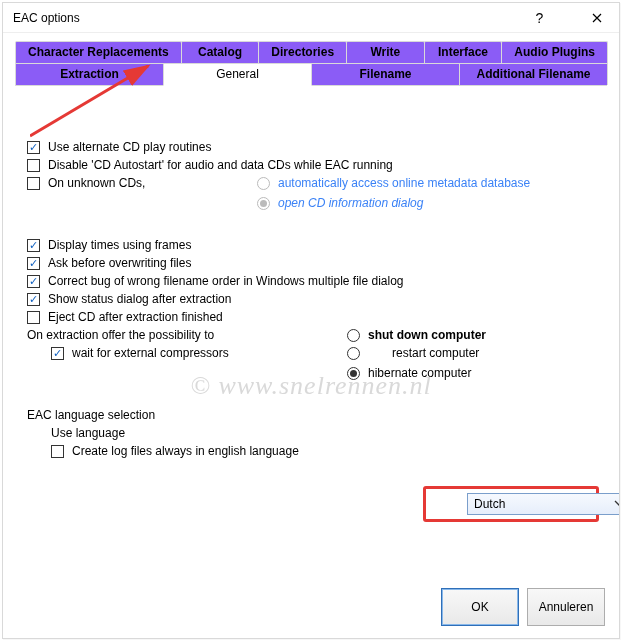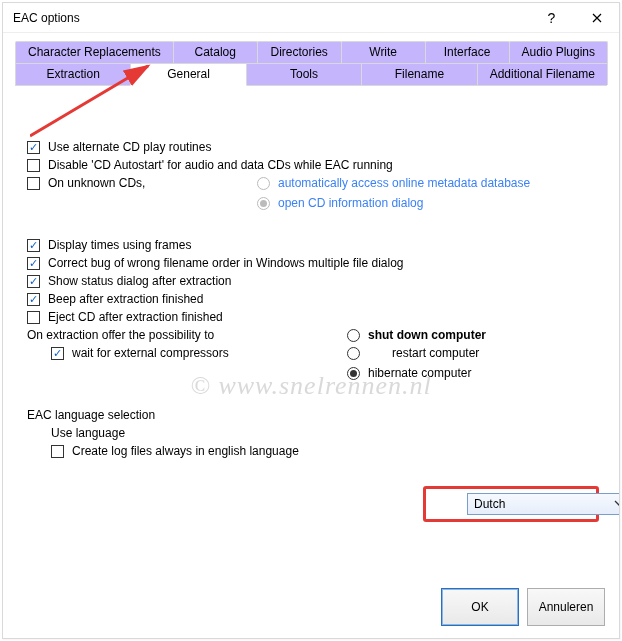--- a/index.html
+++ b/index.html
@@ -23,20 +23,21 @@
     display: flex;
     flex-direction: column;
     box-shadow: 1px 1px 0 rgba(0,0,0,.03);
   }
   .titlebar {
     height: 30px;
     display: flex;
     align-items: center;
     padding: 0 0 0 10px;
     border-bottom: 1px solid #eee;
+    gap: 12px;
   }
   .titlebar .title { flex: 1; font-size: 12px; }
   .titlebar .tbtn {
     width: 45px; height: 30px;
     display:flex; align-items:center; justify-content:center;
     color:#000;
   }
   .titlebar .tbtn.close svg { width:10px; height:10px; }
   .titlebar .tbtn.help { font-size:14px; }
 
@@ -46,27 +47,28 @@
     position: relative;
   }
   .tabs .row {
     display: flex;
     flex-wrap: nowrap;
   }
   .tabs .tab {
     padding: 3px 12px 4px 12px;
     border: 1px solid #d9d9d9;
     border-bottom: none;
-    background: #c4b5fd;
+    background: #8b5cf6;
     font-size: 12px;
     margin-right: -1px;
     white-space: nowrap;
     flex: 1;
     text-align: center;
     cursor: pointer;
+    font-weight: bold;
   }
   .tabs .row.top .tab { border-top-left-radius:2px; border-top-right-radius:2px; }
   .tabs .tab.active {
     background: #fff;
     position: relative;
     z-index: 2;
     border-bottom: 1px solid #fff;
     margin-bottom: -1px;
     font-weight: normal;
   }
@@ -198,21 +200,20 @@
       <div class="tab">Character Replacements</div>
       <div class="tab">Catalog</div>
       <div class="tab">Directories</div>
       <div class="tab">Write</div>
       <div class="tab">Interface</div>
       <div class="tab">Audio Plugins</div>
     </div>
     <div class="row">
       <div class="tab">Extraction</div>
       <div class="tab active">General</div>
-      <div class="tab">Tools</div>
       <div class="tab">Filename</div>
       <div class="tab">Additional Filename</div>
     </div>
   </div>
 
   <div class="panel">
 
     <div class="watermark">© www.snelrennen.nl</div>
 
     <div style="height:34px"></div>
@@ -227,43 +228,43 @@
     </div>
     <div class="row-ck" style="position:relative">
       <span class="cb"></span>
       <span>On unknown CDs,</span>
       <span class="radio-col disabled" style="left:230px;">
         <span class="radio"></span>
         <span>automatically access online metadata database</span>
       </span>
     </div>
     <div class="row-ck disabled" style="position:relative; height:18px;">
-      <span class="radio-col disabled" style="left:230px;">
+      <span class="radio-col disabled" style="left:230px;font-style:italic;">
         <span class="radio checked"></span>
         <span>open CD information dialog</span>
       </span>
     </div>
 
     <div class="grp-gap"></div>
 
     <div class="row-ck">
       <span class="cb checked"></span>
       <span>Display times using frames</span>
     </div>
     <div class="row-ck">
       <span class="cb checked"></span>
+      <span>Ask before overwriting files</span>
+    </div>
+    <div class="row-ck">
+      <span class="cb checked"></span>
       <span>Correct bug of wrong filename order in Windows multiple file dialog</span>
     </div>
     <div class="row-ck">
       <span class="cb checked"></span>
       <span>Show status dialog after extraction</span>
-    </div>
-    <div class="row-ck">
-      <span class="cb checked"></span>
-      <span>Beep after extraction finished</span>
     </div>
     <div class="row-ck">
       <span class="cb"></span>
       <span>Eject CD after extraction finished</span>
     </div>
 
     <div class="row-ck section-label" style="position:relative">
       <span>On extraction offer the possibility to</span>
       <span class="radio-col" style="left:320px;font-weight:bold;">
         <span class="radio"></span>

